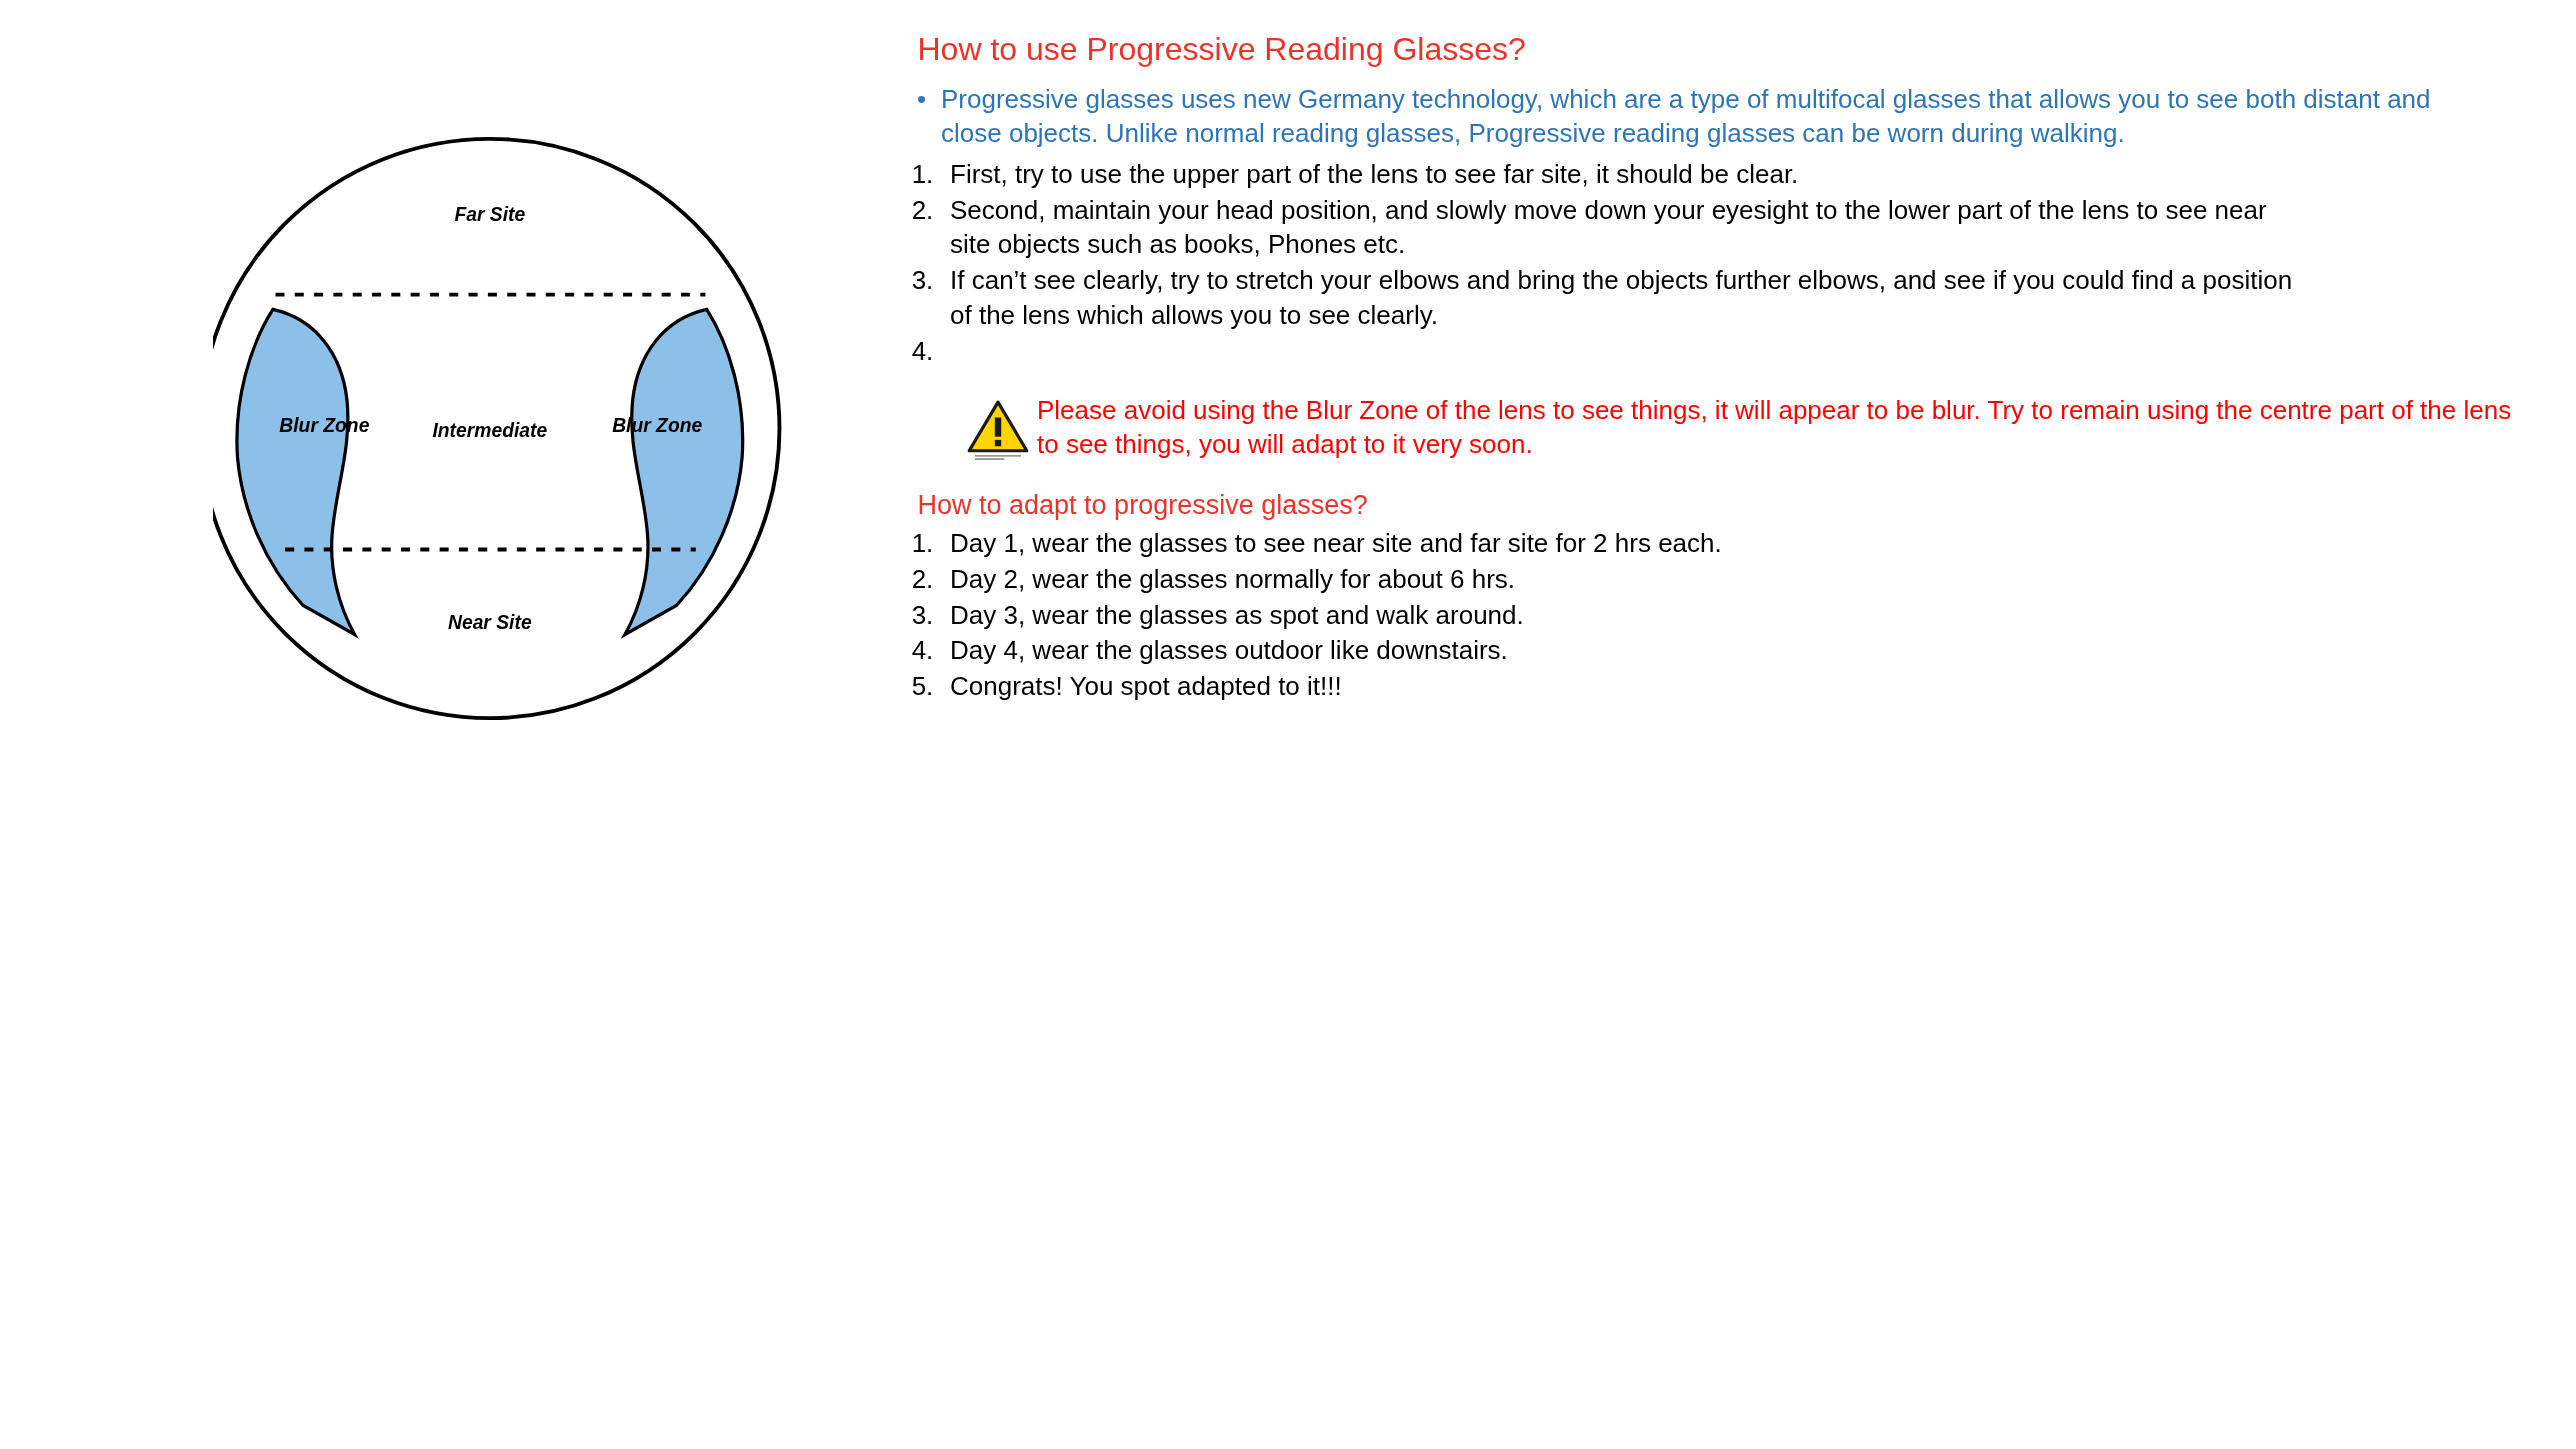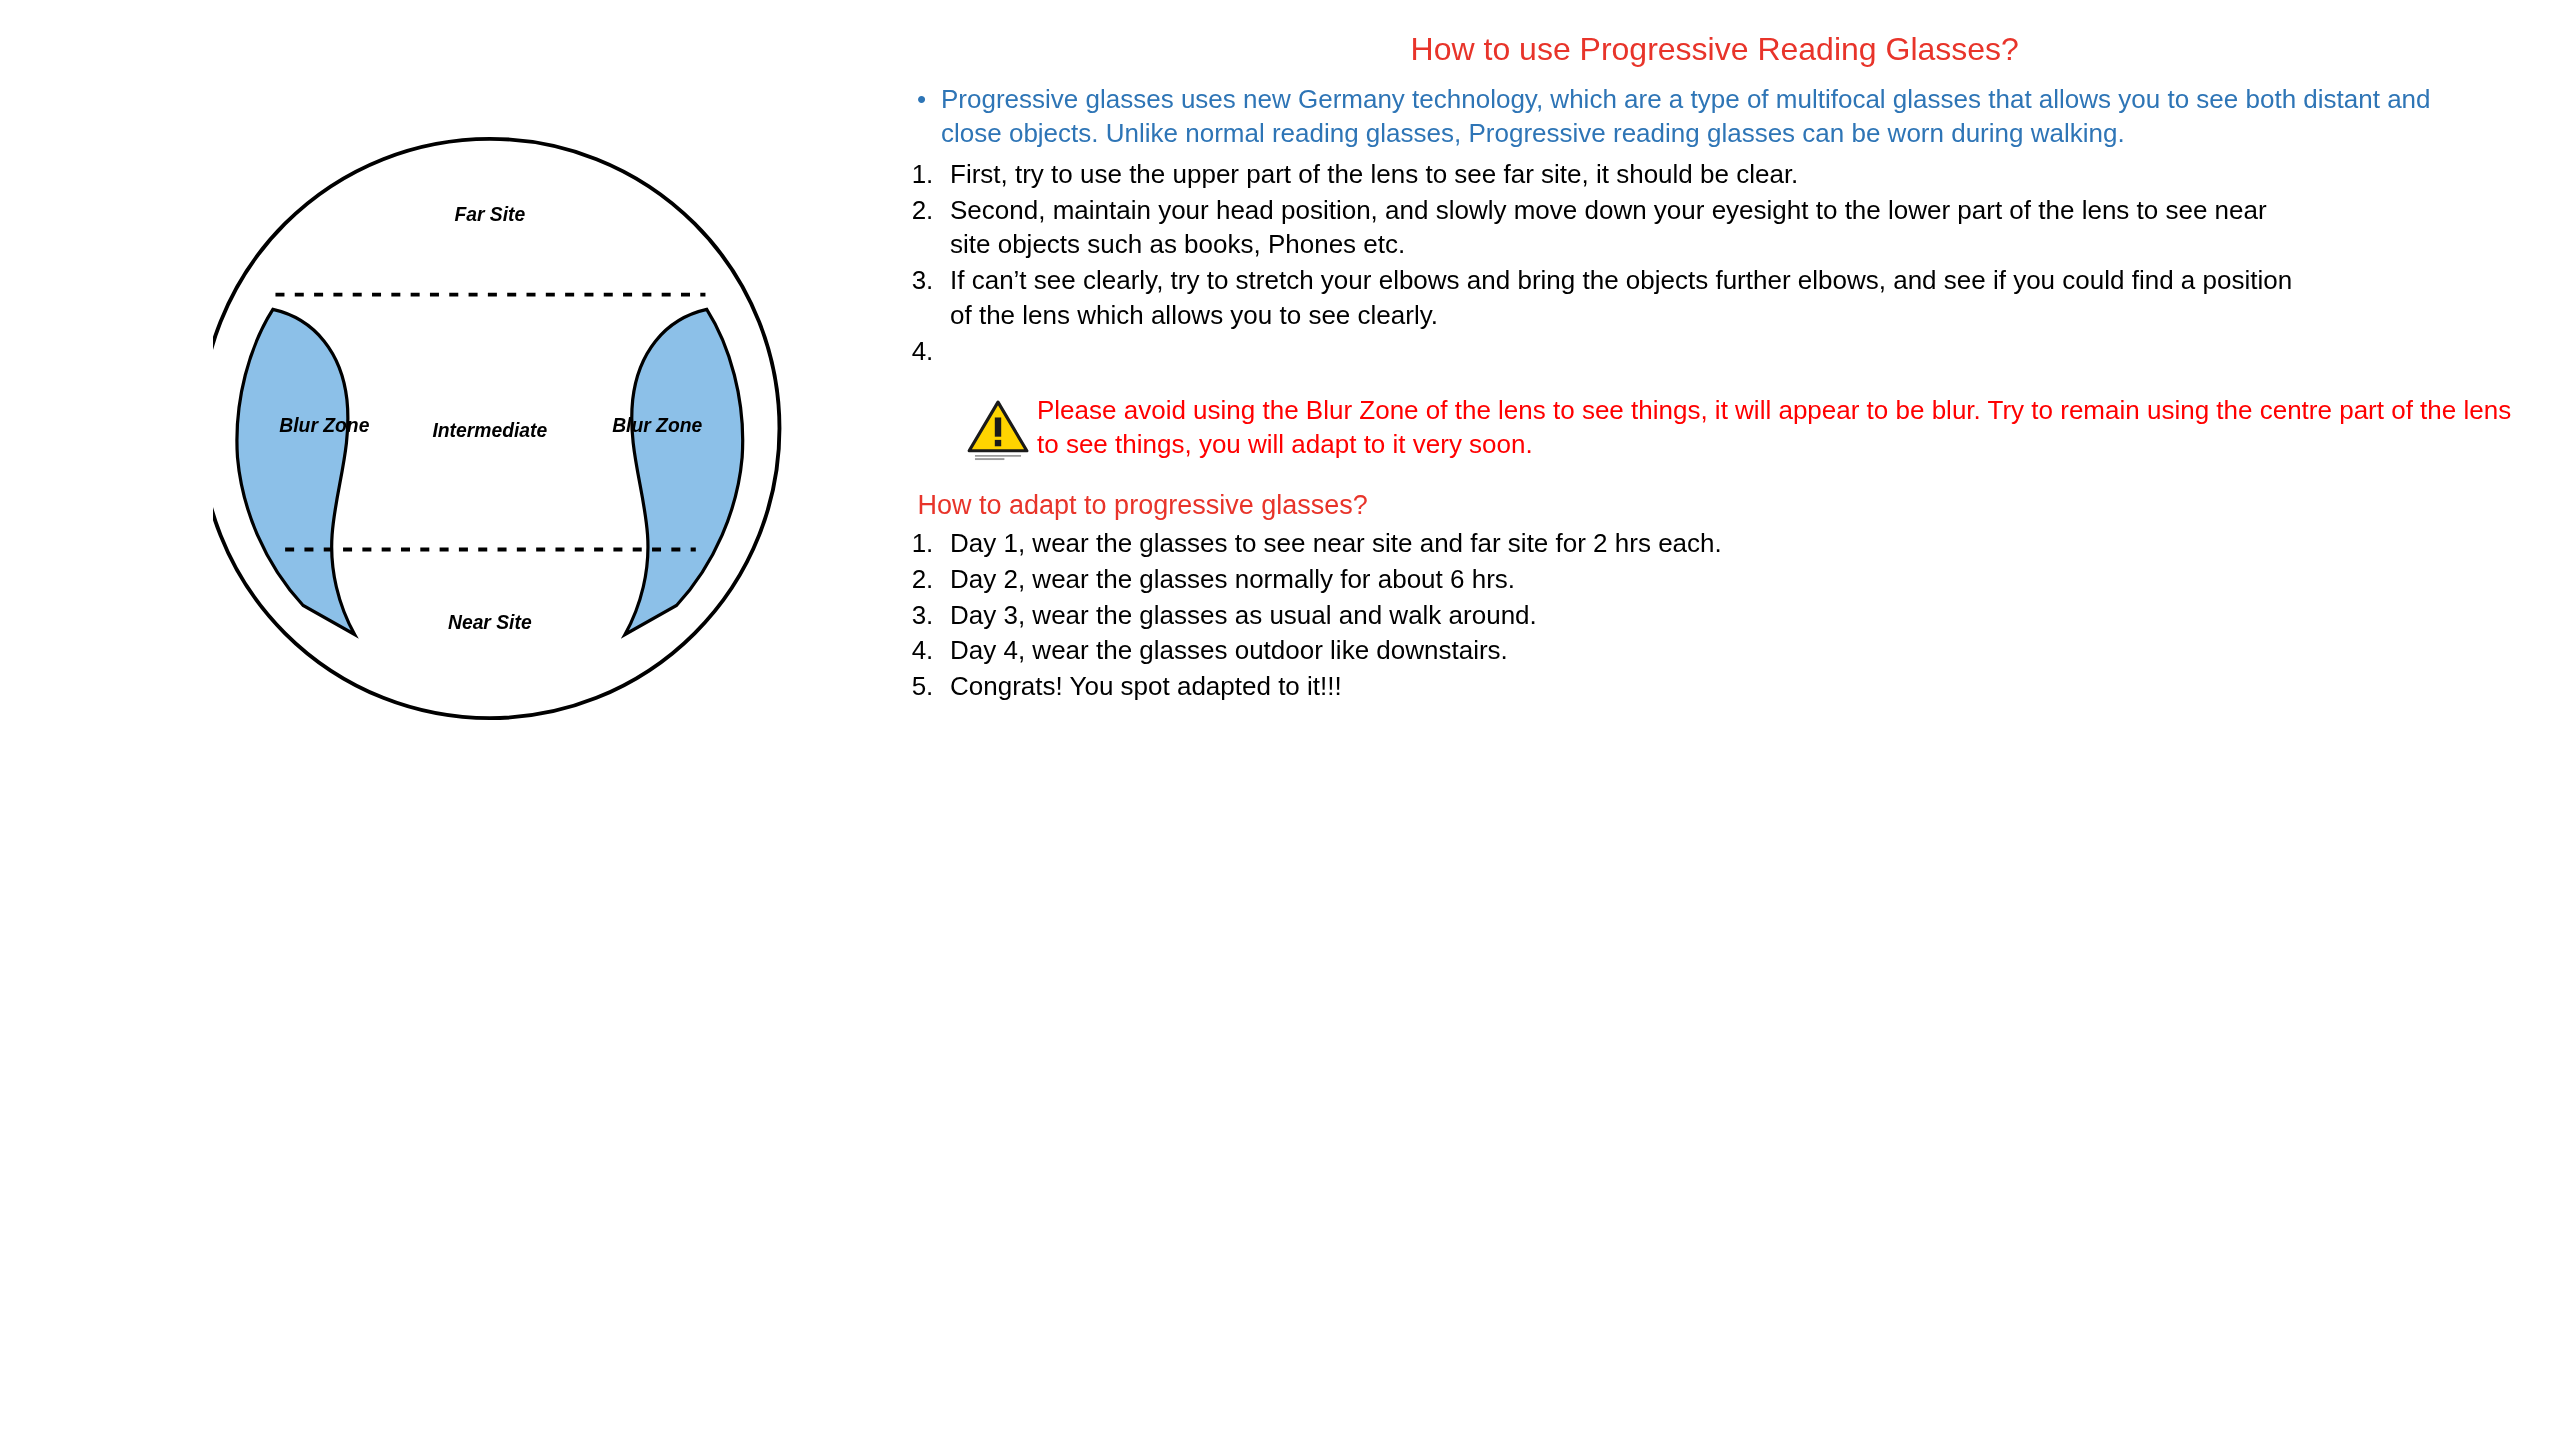--- a/index.html
+++ b/index.html
@@ -45,21 +45,20 @@
     left: 902px;
     top: 31px;
     width: 1610px;
   }
   .title {
     color: #e8342a;
     font-size: 32px;
     line-height: 1.15;
     margin: 0 0 14px 15.5px;
     font-family: "Liberation Sans", sans-serif;
-    text-align: center;
   }
 
   .bullet-row {
     display: flex;
     margin: 0 0 6.4px 0;
   }
   .bullet-dot {
     color: #2e75b6;
     font-size: 26px;
     line-height: 1.32;
@@ -219,21 +218,21 @@
       <li>
         <span class="num">1.</span>
         <span class="txt">Day 1, wear the glasses to see near site and far site for 2 hrs each.</span>
       </li>
       <li>
         <span class="num">2.</span>
         <span class="txt">Day 2, wear the glasses normally for about 6 hrs.</span>
       </li>
       <li>
         <span class="num">3.</span>
-        <span class="txt">Day 3, wear the glasses as usual and walk around.</span>
+        <span class="txt">Day 3, wear the glasses as spot and walk around.</span>
       </li>
       <li>
         <span class="num">4.</span>
         <span class="txt">Day 4, wear the glasses outdoor like downstairs.</span>
       </li>
       <li>
         <span class="num">5.</span>
         <span class="txt">Congrats! You spot adapted to it!!!</span>
       </li>
     </ol>

